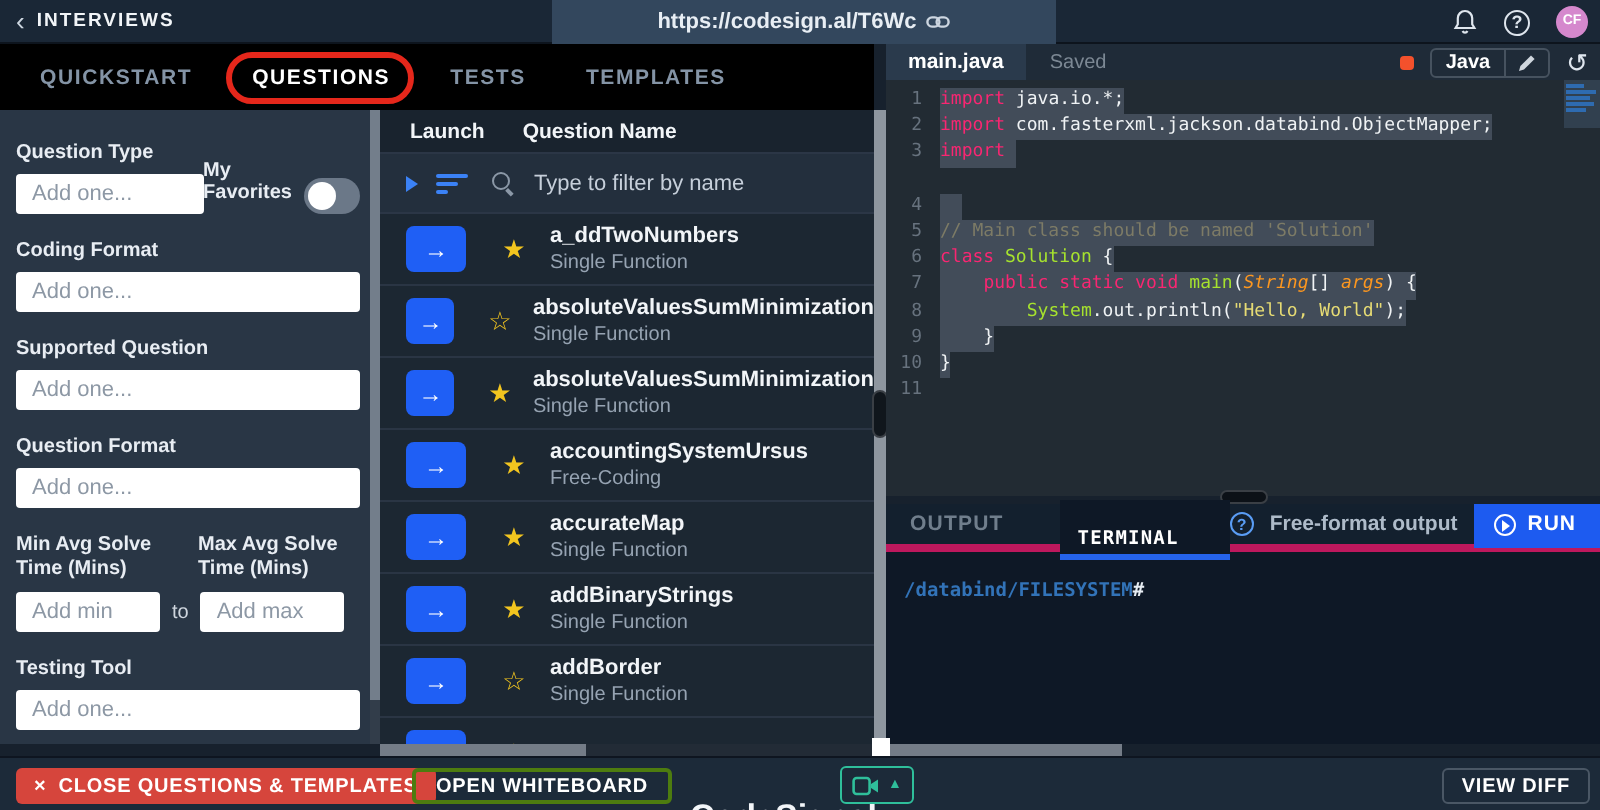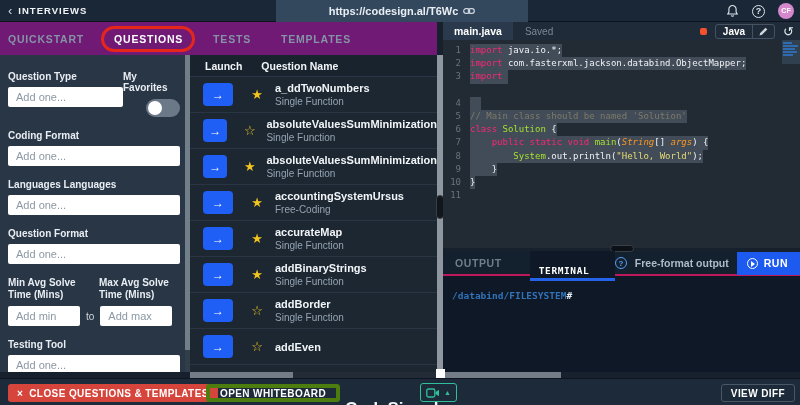--- a/index.html
+++ b/index.html
@@ -17,37 +17,37 @@
     display:flex; align-items:center; justify-content:center; gap:5px; color:#e8eef4;
     font-size:11px; font-weight:bold; }
   .topicons { position:absolute; right:6px; top:0; height:22px; display:flex; align-items:center; gap:13px; }
   .bell svg, .help { display:block; }
   .help { width:13px; height:13px; border:1px solid #dfe6ee; border-radius:50%; color:#dfe6ee;
     font-size:9px; font-weight:bold; text-align:center; line-height:11px; }
   .avatar { width:16px; height:16px; border-radius:50%; background:#d588cd; color:#fff;
     font-size:7px; font-weight:bold; text-align:center; line-height:16px; }
 
   
-  .tabbar { position:absolute; left:0; top:22px; width:437px; height:33px; background:#701a75;
-    display:flex; align-items:center; gap:30px; padding-left:8px; }
+  .tabbar { position:absolute; left:0; top:22px; width:437px; height:33px; background:#000000;
+    display:flex; align-items:center; gap:30px; padding-left:20px; }
   .tab { font-size:10.5px; font-weight:bold; letter-spacing:0.8px; color:#8494a6; cursor:pointer; position:relative; }
   .tab.active { color:#ffffff; }
   .oval { position:absolute; left:-13px; top:-7px; width:94px; height:26px;
     border:3px solid #e5271b; border-radius:15px; pointer-events:none; }
 
   .sidebar { position:absolute; left:0; top:55px; width:190px; height:317px; background:#293645;
     padding:16px 10px 0 8px; overflow:hidden; }
   .sb-label { font-size:10px; font-weight:600; color:#e8edf3; margin-bottom:5px; }
   .sb-input { width:100%; height:20px; border:none; border-radius:2px; background:#ffffff;
     font-size:11px; padding:0 8px; color:#333; outline:none; font-family:"Liberation Sans",sans-serif; }
   .sb-input::placeholder { color:#8d98a5; }
   .sb-group { margin-bottom:13px; }
   .fav-row { display:flex; }
   .fav-col-left { width:115px; }
-  .fav-col-right { flex:1; display:flex; flex-direction:column; align-items:flex-end; }
+  .fav-col-right { flex:1; display:flex; flex-direction:row; align-items:flex-end; }
   .toggle { width:34px; height:18px; background:#6b7888; border-radius:9px; position:relative; cursor:pointer; margin-top:1px;}
   .toggle .knob { position:absolute; left:2px; top:2px; width:14px; height:14px; border-radius:50%; background:#fff; }
   .range-row { display:flex; align-items:center; gap:6px; }
   .range-row .sb-input { width:72px; }
   .range-labels { display:flex; gap:10px; }
   .range-labels .sb-label { width:85px; line-height:1.2; }
   .joiner { font-size:10px; color:#cfd6de; }
   .sb-scroll { position:absolute; right:0; top:0; width:5px; height:317px; background:#323d4a; }
   .sb-thumb { position:absolute; top:0; width:5px; height:295px; background:#737e8b; }
 
@@ -107,21 +107,21 @@
   .c-k { color:#f92672; } .c-p { color:#f0f3f5; } .c-cm { color:#7d7b66; }
   .c-g { color:#a6e22e; } .c-o { color:#fd971f; font-style:italic; } .c-s { color:#e6db74; }
   .minimap { position:absolute; right:0; top:0; width:18px; height:24px; background:#31404f; padding:2px 0 0 1px; }
   .minimap div { height:2px; background:#2e6bb0; margin-bottom:1px; }
   .mm1{width:9px;} .mm2{width:15px;} .mm3{width:12px;} .mm4{width:14px;} .mm5{width:10px;}
 
   .splitter { height:4px; background:#17212d; position:relative; flex-shrink:0; cursor:row-resize; }
   .splitter .hpill { position:absolute; left:50%; top:-3px; transform:translateX(-50%); width:24px; height:7px;
     background:#0c1117; border:1px solid #3a3f45; border-radius:4px; }
 
-  .console-bar { height:24px; background:#13202e; border-bottom:2px solid #be185d;
+  .console-bar { height:24px; background:#13202e; border-bottom:4px solid #be185d;
     display:flex; align-items:center; flex-shrink:0; }
   .ctab { font-size:10.5px; font-weight:bold; letter-spacing:0.6px; cursor:pointer; }
   .ctab.output { color:#707e8c; margin-left:12px; }
   .ctab.terminal { color:#ffffff; margin-left:28px; position:relative; padding-bottom:2px;
     border-bottom:3px solid #2563eb; margin-top:5px; }
   .cons-right { margin-left:auto; display:flex; align-items:center; gap:8px; }
   .qcirc { width:12px; height:12px; border:1px solid #5a9df5; border-radius:50%; color:#5a9df5;
     font-size:8px; font-weight:bold; text-align:center; line-height:11px; }
   .fflabel { font-size:10.5px; font-weight:bold; color:#aebbc9; }
   .runbtn { height:24px; background:#1d5bf0; border:none; color:#fff; font-size:10.5px; font-weight:bold;
@@ -143,21 +143,21 @@
   .hs-left .hthumb { left:0; width:103px; }
   .hs-right .hthumb { left:0; width:116px; }
 
   
   .bottombar { position:absolute; left:0; top:378px; width:800px; height:27px; background:#1c2a39;
     border-top:1px solid #0e1520; }
   .closebtn { position:absolute; left:8px; top:5px; height:18px; background:#d6453c; border:none; border-radius:3px;
     color:#fff; font-size:10px; font-weight:bold; letter-spacing:0.4px; padding:0 9px; cursor:pointer;
     display:flex; align-items:center; gap:6px; }
   .wbbtn { position:absolute; left:206px; top:5px; height:18px; background:transparent;
-    border:4px solid #4d7c0f; border-radius:3px; color:#fff; font-size:10px; font-weight:bold;
+    border:2px solid #4d7c0f; border-radius:3px; color:#fff; font-size:10px; font-weight:bold;
     letter-spacing:0.4px; padding:0 10px; cursor:pointer; }
   .brand { position:absolute; left:345px; top:20px; color:#f2f5f8; font-size:17px; font-weight:bold; }
   .cambtn { position:absolute; left:420px; top:4px; width:37px; height:19px; background:transparent;
     border:1px solid #2fbf9b; border-radius:3px; cursor:pointer; display:flex; align-items:center;
     justify-content:center; gap:4px; }
   .caret { color:#2fbf9b; font-size:7px; }
   .viewdiff { position:absolute; right:5px; top:5px; height:18px; background:transparent;
     border:1px solid #4a5765; border-radius:3px; color:#fff; font-size:10px; font-weight:bold;
     letter-spacing:0.4px; padding:0 9px; cursor:pointer; }
 </style>
@@ -211,21 +211,21 @@
         <div class="toggle">
             <div class="knob"></div>
           </div>
       </div>
     </div>
     <div class="sb-group">
       <div class="sb-label">Coding Format</div>
       <input class="sb-input" placeholder="Add one..." style="">
     </div>
     <div class="sb-group">
-      <div class="sb-label">Languages Languages</div>
+      <div class="sb-label">Supported Question</div>
       <input class="sb-input" placeholder="Add one..." style="">
     </div>
     <div class="sb-group">
       <div class="sb-label">Question Format</div>
       <input class="sb-input" placeholder="Add one..." style="">
     </div>
     <div class="sb-group">
       <div class="range-labels">
         <div class="sb-label">Min Avg Solve Time (Mins)</div>
         <div class="sb-label">Max Avg Solve Time (Mins)</div>
@@ -243,20 +243,30 @@
 
     <div class="sb-scroll">
         <div class="sb-thumb"></div>
       </div>
   </aside>
 
   <section class="qlist">
     <div class="ql-head">
       <span class="h1">Launch</span>
       <span class="h2">Question Name</span>
+    </div>
+    <div class="ql-filter">
+      <span class="tri"></span>
+      <span class="flt">
+          <div class="f1"></div>
+          <div class="f2"></div>
+          <div class="f3"></div>
+        </span>
+      <span class="mag"></span>
+      <span class="ql-filter-text">Type to filter by name</span>
     </div>
     <div id="qrows">
         <div class="qrow">
           <button class="launch">→</button>
           <span class="star">★</span>
           <div class="qmeta">
             <div class="qname">a_ddTwoNumbers</div>
             <div class="qtype">Single Function</div>
           </div>
         </div>

